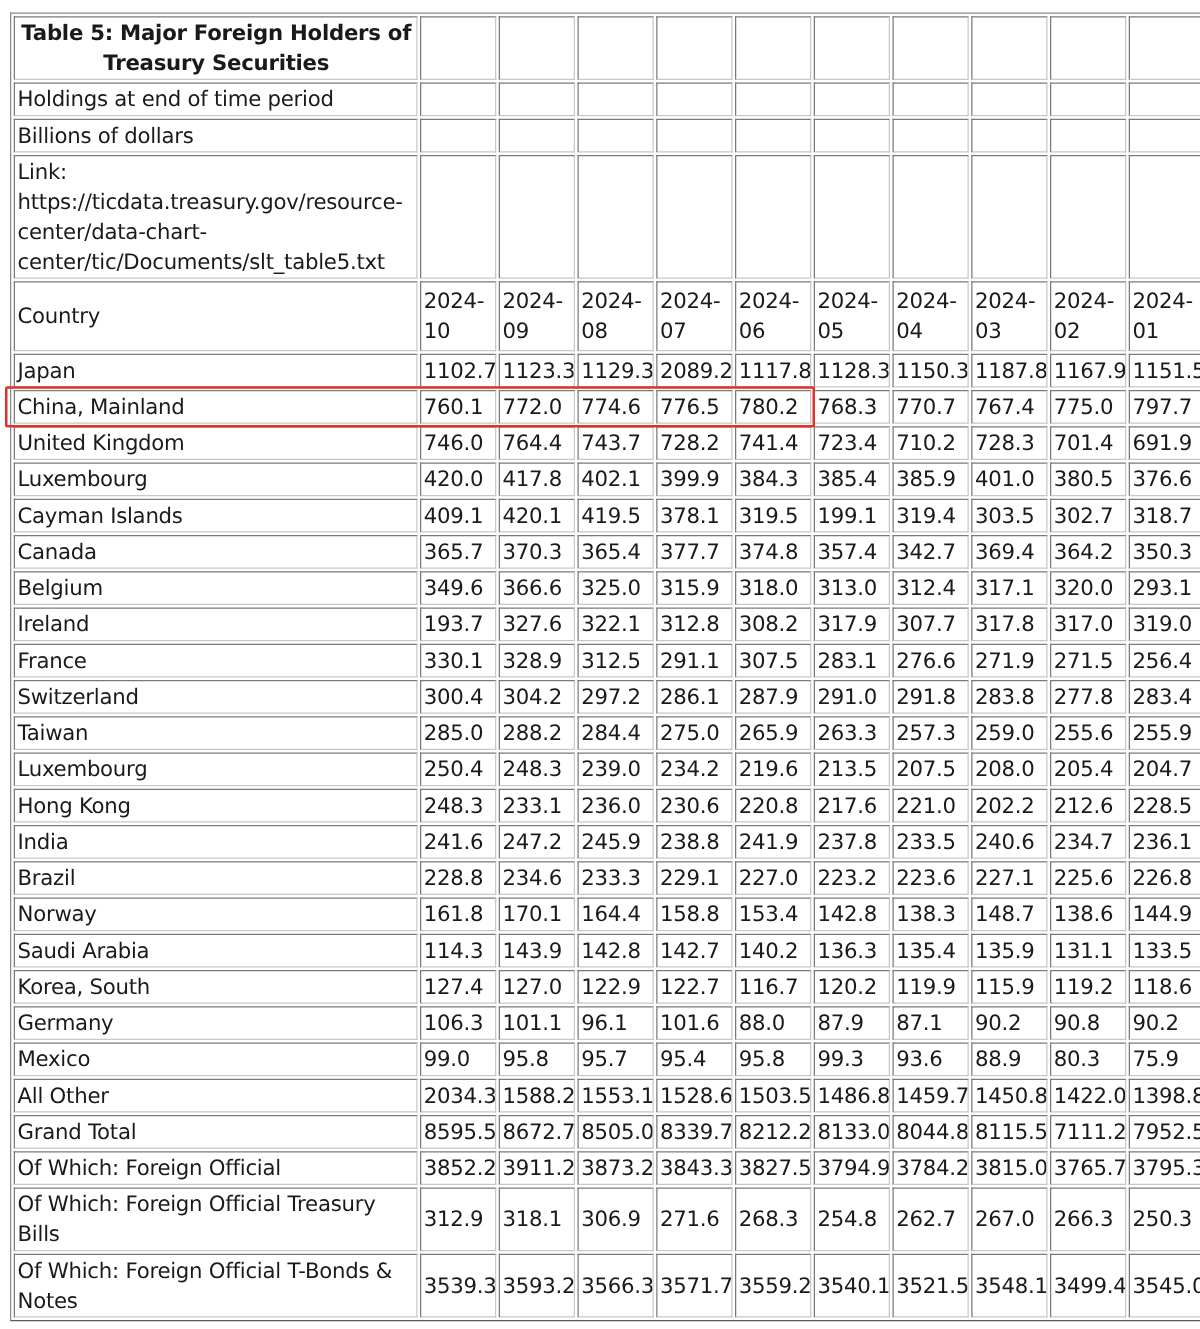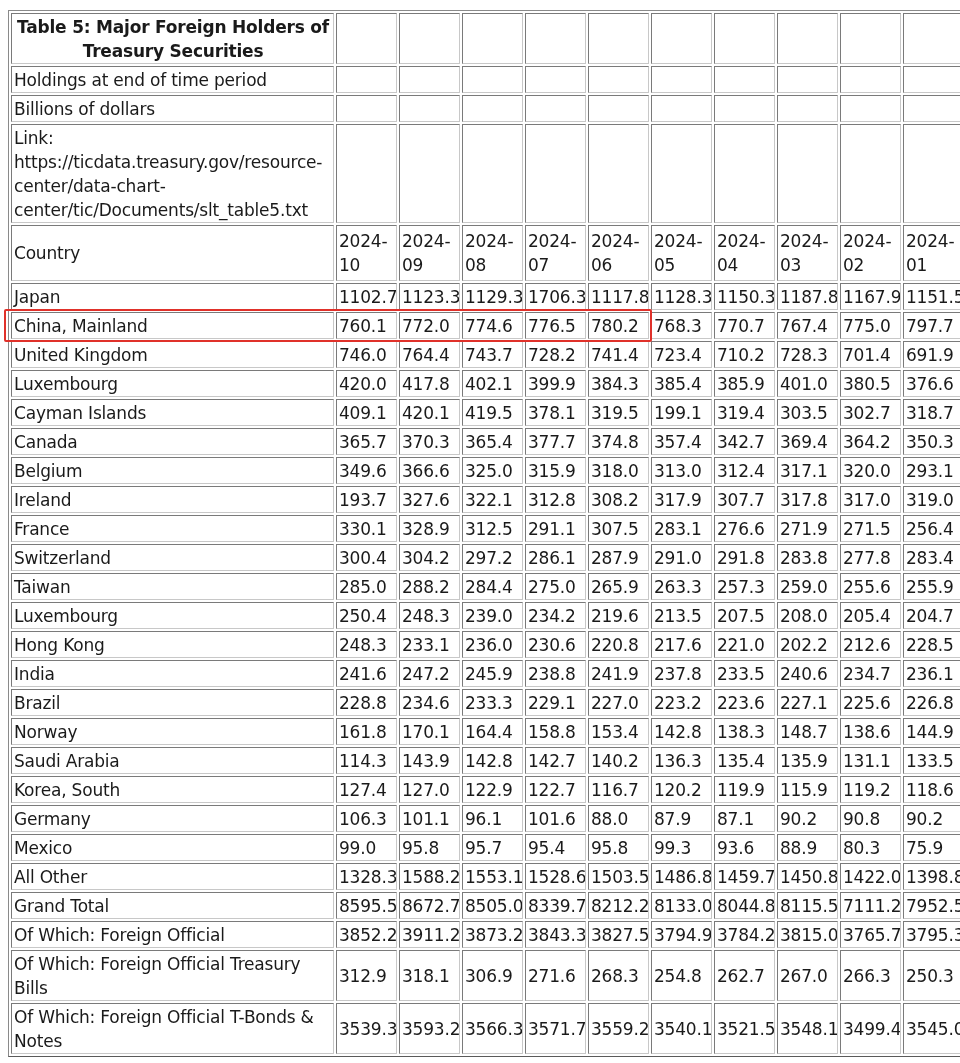--- a/index.html
+++ b/index.html
@@ -135,21 +135,21 @@
           <td class="num date">2024-04</td>
           <td class="num date">2024-03</td>
           <td class="num date">2024-02</td>
           <td class="num date">2024-01</td>
         </tr>
         <tr>
           <td class="lbl">Japan</td>
           <td class="num">1102.7</td>
           <td class="num">1123.3</td>
           <td class="num">1129.3</td>
-          <td class="num">1706.3</td>
+          <td class="num">2089.2</td>
           <td class="num">1117.8</td>
           <td class="num">1128.3</td>
           <td class="num">1150.3</td>
           <td class="num">1187.8</td>
           <td class="num">1167.9</td>
           <td class="num">1151.5</td>
         </tr>
         <tr>
           <td class="lbl">China, Mainland</td>
           <td class="num">760.1</td>
@@ -392,21 +392,21 @@
           <td class="num">95.4</td>
           <td class="num">95.8</td>
           <td class="num">99.3</td>
           <td class="num">93.6</td>
           <td class="num">88.9</td>
           <td class="num">80.3</td>
           <td class="num">75.9</td>
         </tr>
         <tr>
           <td class="lbl">All Other</td>
-          <td class="num">1328.3</td>
+          <td class="num">2034.3</td>
           <td class="num">1588.2</td>
           <td class="num">1553.1</td>
           <td class="num">1528.6</td>
           <td class="num">1503.5</td>
           <td class="num">1486.8</td>
           <td class="num">1459.7</td>
           <td class="num">1450.8</td>
           <td class="num">1422.0</td>
           <td class="num">1398.8</td>
         </tr>

